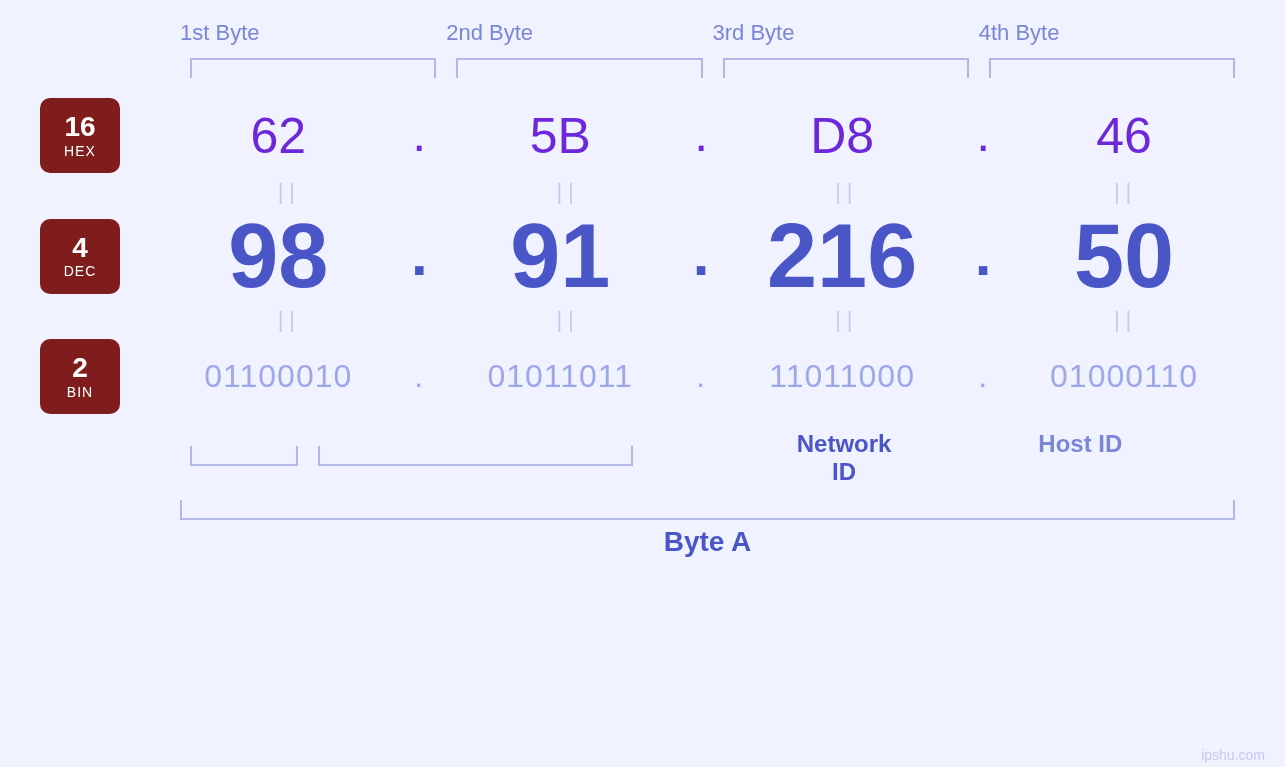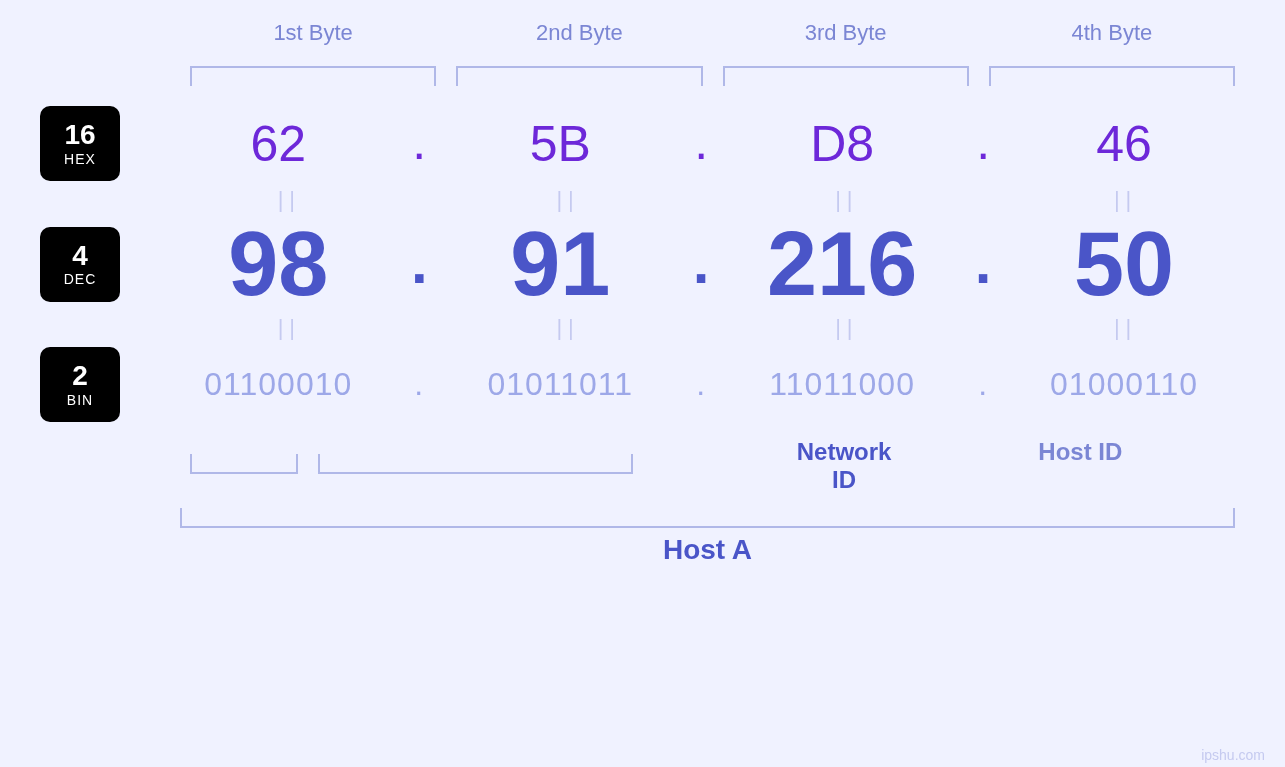--- a/index.html
+++ b/index.html
@@ -25,25 +25,24 @@
 
     
     .byte-headers {
       display: flex;
       width: 100%;
       padding-left: 140px;
       margin-bottom: 0px;
     }
     .byte-header {
       flex: 1;
-      text-align: center;
       color: #7b86d4;
       font-size: 22px;
       font-weight: 400;
-      padding-bottom: 20px;
+      padding-bottom: 12px;
     }
 
     
     .top-brackets {
       display: flex;
       width: 100%;
       padding-left: 140px;
       margin-bottom: 20px;
     }
     .top-bracket {
@@ -52,21 +51,21 @@
       border-top: 2px solid #b0b8e8;
       border-left: 2px solid #b0b8e8;
       border-right: 2px solid #b0b8e8;
       margin: 0 10px;
     }
 
     .base-badge {
       width: 80px;
       height: 75px;
       border-radius: 10px;
-      background: #000000;
+      background: #7f1d1d;
       display: flex;
       flex-direction: column;
       align-items: center;
       justify-content: center;
       color: white;
       margin-bottom: 0px;
     }
     .base-badge .base-num {
       font-size: 28px;
       font-weight: bold;
@@ -390,18 +389,18 @@
       <div class="bottom-bracket-host"></div>
     </div>
     <div class="bottom-labels-row">
       <div class="bottom-label-network">Network ID</div>
       <div class="bottom-label-host">Host ID</div>
     </div>
   </div>
 
   <div class="class-section">
     <div class="class-bracket"></div>
-    <div class="class-label">Host A</div>
+    <div class="class-label">Byte A</div>
   </div>
 
 </div>
 
 <div class="watermark">ipshu.com</div>
 
 </body></html>

